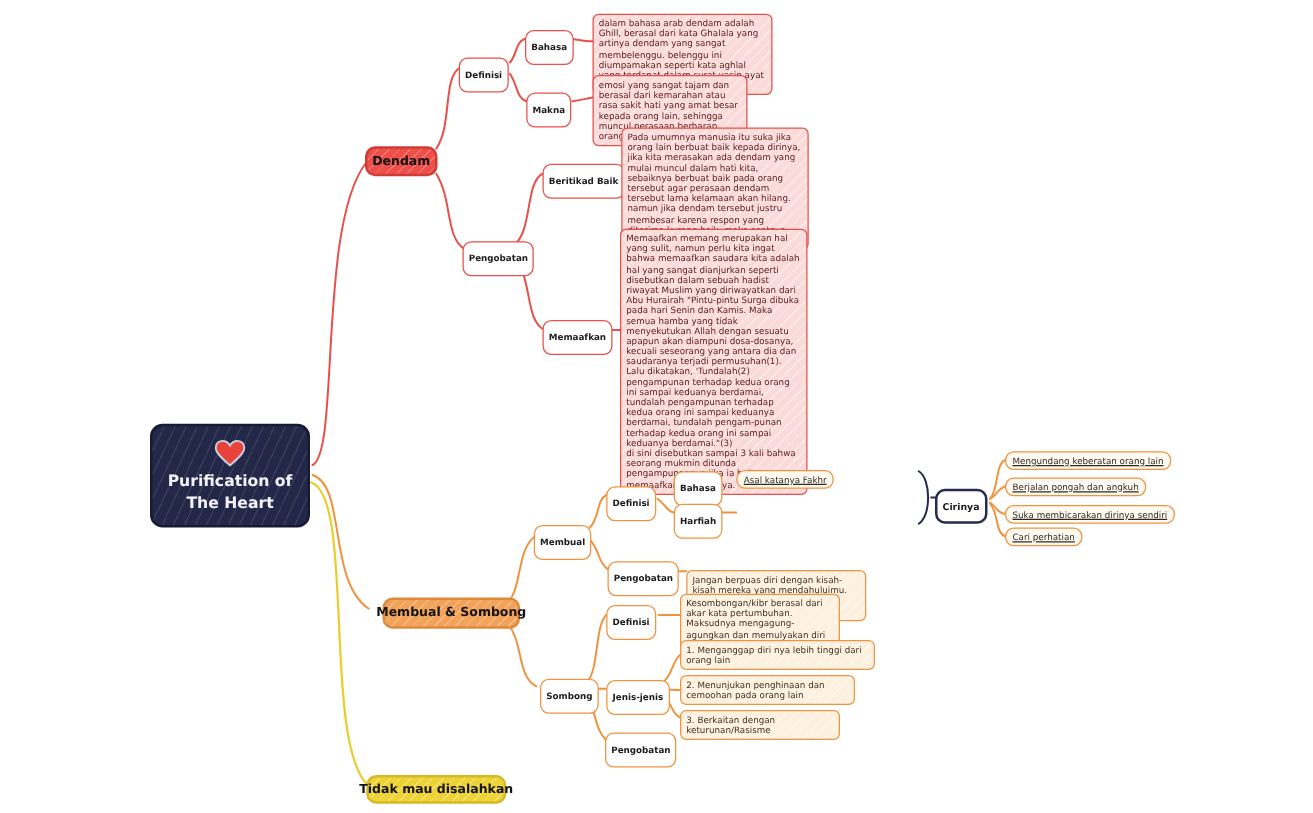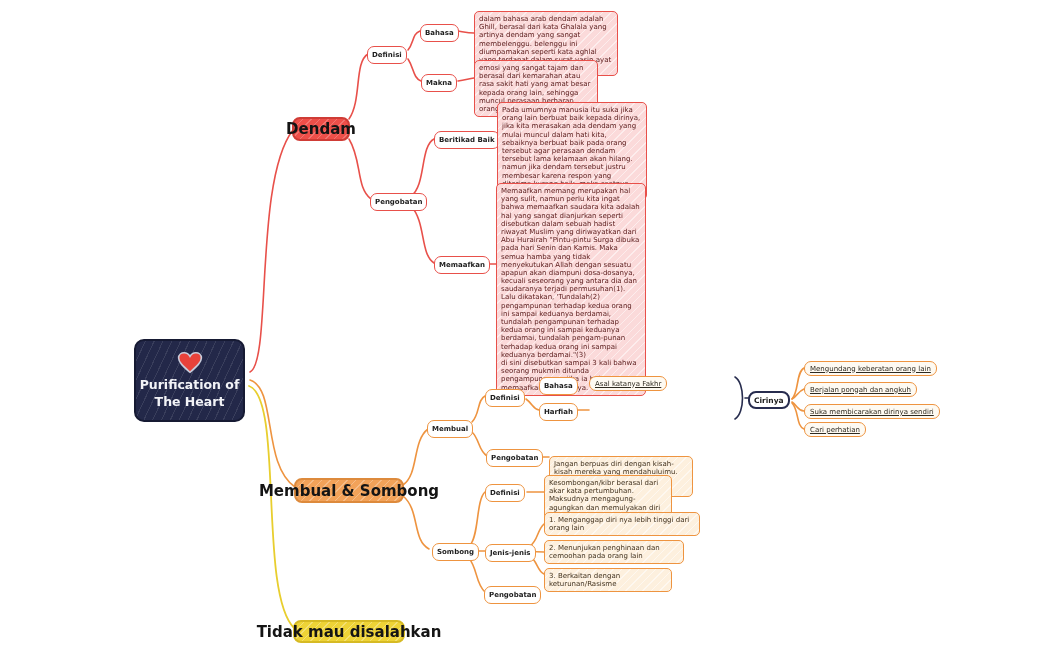--- a/index.html
+++ b/index.html
@@ -15,31 +15,31 @@
     background:#232849 repeating-linear-gradient(115deg,rgba(255,255,255,.10) 0 1px,transparent 1px 8px);
     border:2px solid #161a33;border-radius:10px;color:#f2f3f7;
     display:flex;flex-direction:column;align-items:center;justify-content:center;
     text-align:center;font-weight:bold;font-size:12.5px;line-height:1.3;padding:4px;
   }
   .center-node .title{width:100px;}
 
   
   .main-node{
     display:flex;align-items:center;justify-content:center;white-space:nowrap;
-    font-weight:bold;font-size:15px;color:#141414;border-radius:8px;
+    font-weight:bold;font-size:10px;color:#141414;border-radius:8px;
   }
   .main-red{background:#ee4f49 repeating-linear-gradient(135deg,rgba(255,255,255,.22) 0 1px,transparent 1px 6px);border:2px solid #cf3c36;}
-  .main-org{background:#f2a259 repeating-linear-gradient(135deg,rgba(255,255,255,.28) 0 1px,transparent 1px 6px);border:2px solid #dd8a3c;}
+  .main-org{background:#f2a259 repeating-linear-gradient(135deg,rgba(255,255,255,.28) 0 1px,transparent 1px 6px);border:2px solid #dd8a3c;margin-left:12px;}
   .main-yel{background:#eed336 repeating-linear-gradient(135deg,rgba(255,255,255,.30) 0 1px,transparent 1px 6px);border:2px solid #d6ba24;}
 
   
   .lbl{
     display:inline-flex;align-items:center;justify-content:center;white-space:nowrap;
     background:#ffffff;border-radius:7px;font-size:7px;font-weight:bold;color:#1d1d1d;
-    padding:1px 4px;height:18px;
+    padding:1px 4px;height:28px;
   }
   .lbl-red{border:1.5px solid #e8504a;}
   .lbl-org{border:1.5px solid #ee9440;}
   .lbl-navy{border:2px solid #272c4e;border-radius:8px;font-size:7.5px;}
 
   
   .txt{
     border-radius:5px;font-size:7px;line-height:1.17;text-align:left;
     padding:3px 4px;white-space:pre-wrap;
   }
@@ -102,21 +102,21 @@
     </g>
     <g stroke="#272c4e" stroke-width="1.6" fill="none" stroke-linecap="round">
       <path d="M735,377 C745,383 745,413 735,419"></path>
       <path d="M745,398 L752,398"></path>
     </g>
     <g stroke="#e8ce2e" stroke-width="1.8" fill="none" stroke-linecap="round">
       <path d="M249,386 C284,398 258,592 294,628"></path>
     </g>
   </svg>
 
-  <div class="node center-node" style="left:134px;top:339px;width:111px;height:83px">
+  <div class="node center-node" style="left:120px;top:339px;width:128px;height:83px">
     <span class="heart-wrap">
       <svg viewBox="0 0 32 28" width="26" height="23">
           <path d="M16 26 C8 19 2 14 2 8.5 C2 4 5.5 2 8.8 2 C11.5 2 14.3 3.6 16 6.5 C17.7 3.6 20.5 2 23.2 2 C26.5 2 30 4 30 8.5 C30 14 24 19 16 26 Z" fill="#e8423a" stroke="#c9ccda" stroke-width="2"></path>
         </svg>
     </span>
     <span class="title">Purification of The Heart</span>
   </div>
 
   <div class="node main-node main-red" style="left:292px;top:117px;width:58px;height:24px">Dendam</div>
 

